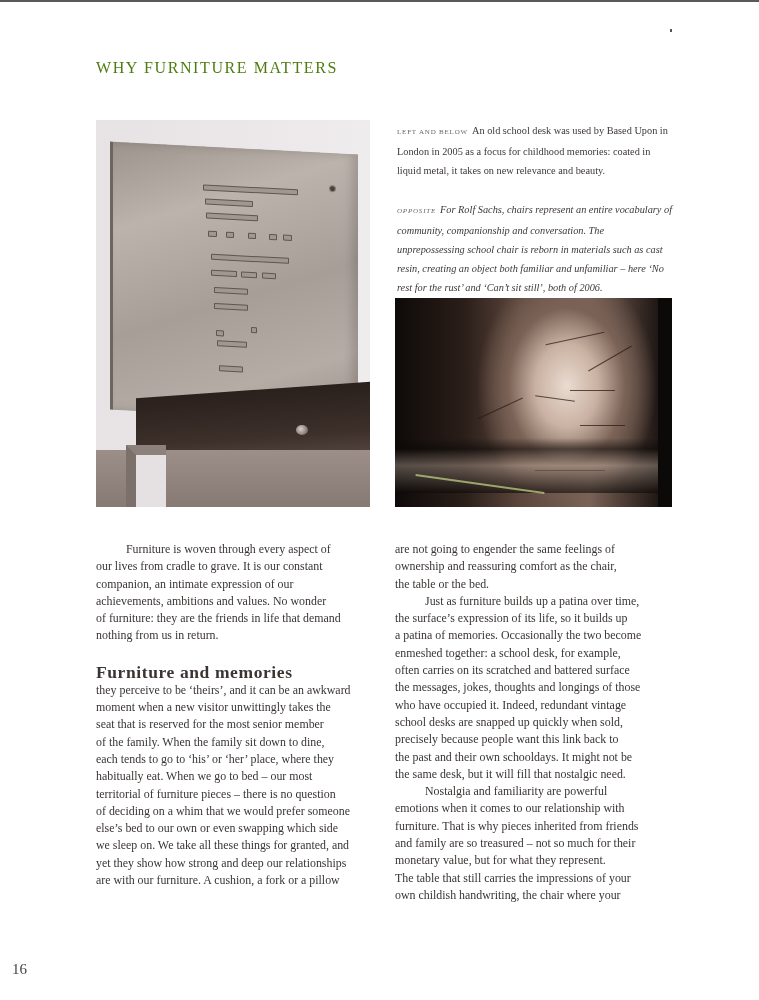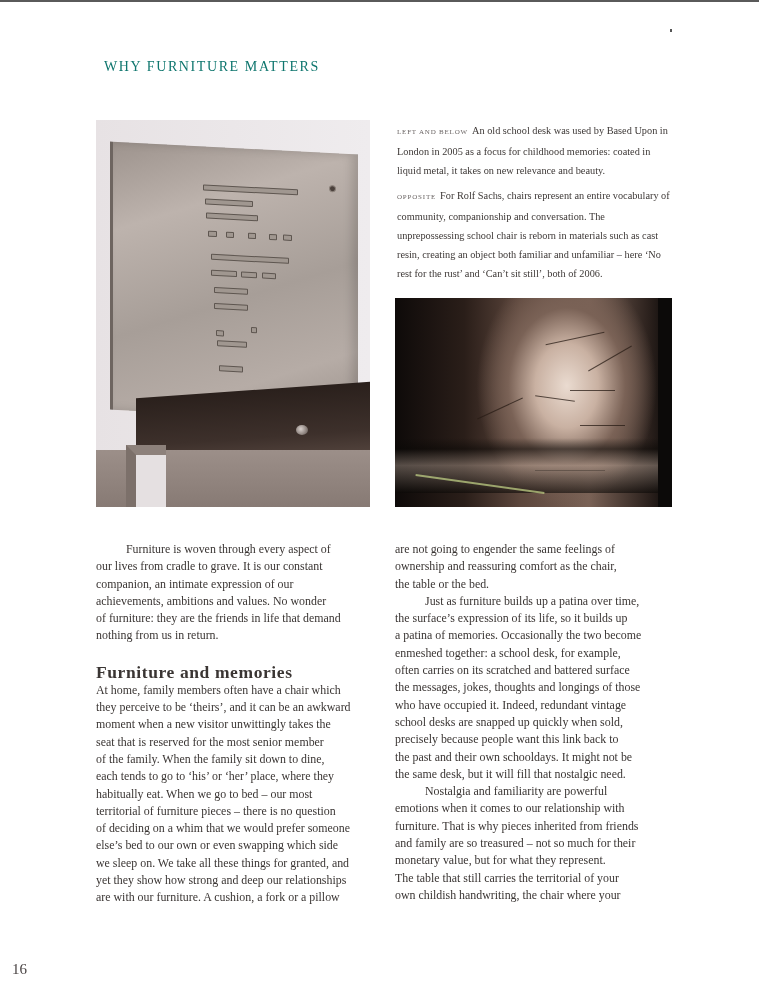--- a/index.html
+++ b/index.html
@@ -1,23 +1,23 @@
 <!DOCTYPE html>
 <html><head>
   <meta charset="utf-8">
   <style>
     * { margin: 0; padding: 0; box-sizing: border-box; }
     html, body { width: 759px; height: 1000px; background: #ffffff; overflow: hidden; }
     body { position: relative; font-family: "DejaVu Serif", "Liberation Serif", serif; color: #3a3533; }
     .topline { position: absolute; left: 0; top: 0; width: 759px; height: 2px; background: #5a5a5a; }
     .speck { position: absolute; left: 670px; top: 29px; width: 2px; height: 3px; background: #555; }
     .running-head {
-      position: absolute; left: 104px; top: 59px;
-      font-family: "Liberation Serif", serif; font-size: 14px; letter-spacing: 1.6px;
-      color: #0f766e; white-space: nowrap;
+      position: absolute; left: 96px; top: 59px;
+      font-family: "Liberation Serif", serif; font-size: 16px; letter-spacing: 1.6px;
+      color: #4d7c0f; white-space: nowrap;
     }
     .photo { position: absolute; overflow: hidden; }
     
     .photo-desk {
       left: 96px; top: 120px; width: 274px; height: 387px;
       background: linear-gradient(90deg, #e7e2e4 0%, #efecee 100%);
     }
     .desk-lid {
       position: absolute; left: 14px; top: 28px; width: 248px; height: 268px;
       background: linear-gradient(160deg, #9d938d 0%, #bdb3ad 25%, #a79e98 55%, #b6aca6 80%, #9b918b 100%);
@@ -51,21 +51,21 @@
     .scratch-line { position: absolute; height: 1px; background: rgba(40,28,22,0.75); }
     .scratch-glow { position: absolute; left: 20px; top: 185px; width: 130px; height: 2px; background: #c8d88a; opacity: 0.7; transform: rotate(8deg); }
     .scratch-edge { position: absolute; right: 0; top: 0; width: 14px; height: 209px; background: #0c0a09; }
     
     .caption {
       position: absolute; left: 397px; width: 275px;
       font-family: "Liberation Serif", serif; font-size: 10.3px; line-height: 19px; color: #3d3836;
     }
     .caption .lead { font-size: 7px; letter-spacing: 0.8px; color: #6b6564; margin-right: 4px; text-transform: uppercase; }
     .cap1 { top: 121px; }
-    .cap2 { top: 186px; }
+    .cap2 { top: 200px; font-style: italic; }
     
     .col {
       position: absolute; font-family: "Liberation Serif", serif;
       font-size: 11.9px; line-height: 17.3px; color: #3a3533;
     }
     .col-left { left: 96px; top: 541px; width: 280px; }
     .col-right { left: 395px; top: 541px; width: 280px; }
     .col p { text-indent: 0; }
     .col p.indent { text-indent: 30px; }
     .col .ln { display: block; white-space: nowrap; }
@@ -135,21 +135,20 @@
   <p class="indent">
     <span class="ln">Furniture is woven through every aspect of</span>
     <span class="ln" style="margin-left:-30px">our lives from cradle to grave. It is our constant</span>
     <span class="ln" style="margin-left:-30px">companion, an intimate expression of our</span>
     <span class="ln" style="margin-left:-30px">achievements, ambitions and values. No wonder</span>
     <span class="ln" style="margin-left:-30px">of furniture: they are the friends in life that demand</span>
     <span class="ln" style="margin-left:-30px">nothing from us in return.</span>
   </p>
   <h2 class="subhead">Furniture and memories</h2>
   <p>
-    <span class="ln">At home, family members often have a chair which</span>
     <span class="ln">they perceive to be ‘theirs’, and it can be an awkward</span>
     <span class="ln">moment when a new visitor unwittingly takes the</span>
     <span class="ln">seat that is reserved for the most senior member</span>
     <span class="ln">of the family. When the family sit down to dine,</span>
     <span class="ln">each tends to go to ‘his’ or ‘her’ place, where they</span>
     <span class="ln">habitually eat. When we go to bed – our most</span>
     <span class="ln">territorial of furniture pieces – there is no question</span>
     <span class="ln">of deciding on a whim that we would prefer someone</span>
     <span class="ln">else’s bed to our own or even swapping which side</span>
     <span class="ln">we sleep on. We take all these things for granted, and</span>
@@ -176,18 +175,18 @@
     <span class="ln" style="margin-left:-30px">precisely because people want this link back to</span>
     <span class="ln" style="margin-left:-30px">the past and their own schooldays. It might not be</span>
     <span class="ln" style="margin-left:-30px">the same desk, but it will fill that nostalgic need.</span>
   </p>
   <p class="indent">
     <span class="ln">Nostalgia and familiarity are powerful</span>
     <span class="ln" style="margin-left:-30px">emotions when it comes to our relationship with</span>
     <span class="ln" style="margin-left:-30px">furniture. That is why pieces inherited from friends</span>
     <span class="ln" style="margin-left:-30px">and family are so treasured – not so much for their</span>
     <span class="ln" style="margin-left:-30px">monetary value, but for what they represent.</span>
-    <span class="ln" style="margin-left:-30px">The table that still carries the territorial of your</span>
+    <span class="ln" style="margin-left:-30px">The table that still carries the impressions of your</span>
     <span class="ln" style="margin-left:-30px">own childish handwriting, the chair where your</span>
   </p>
 </div>
 
 <div class="folio">16</div>
 
 </body></html>

